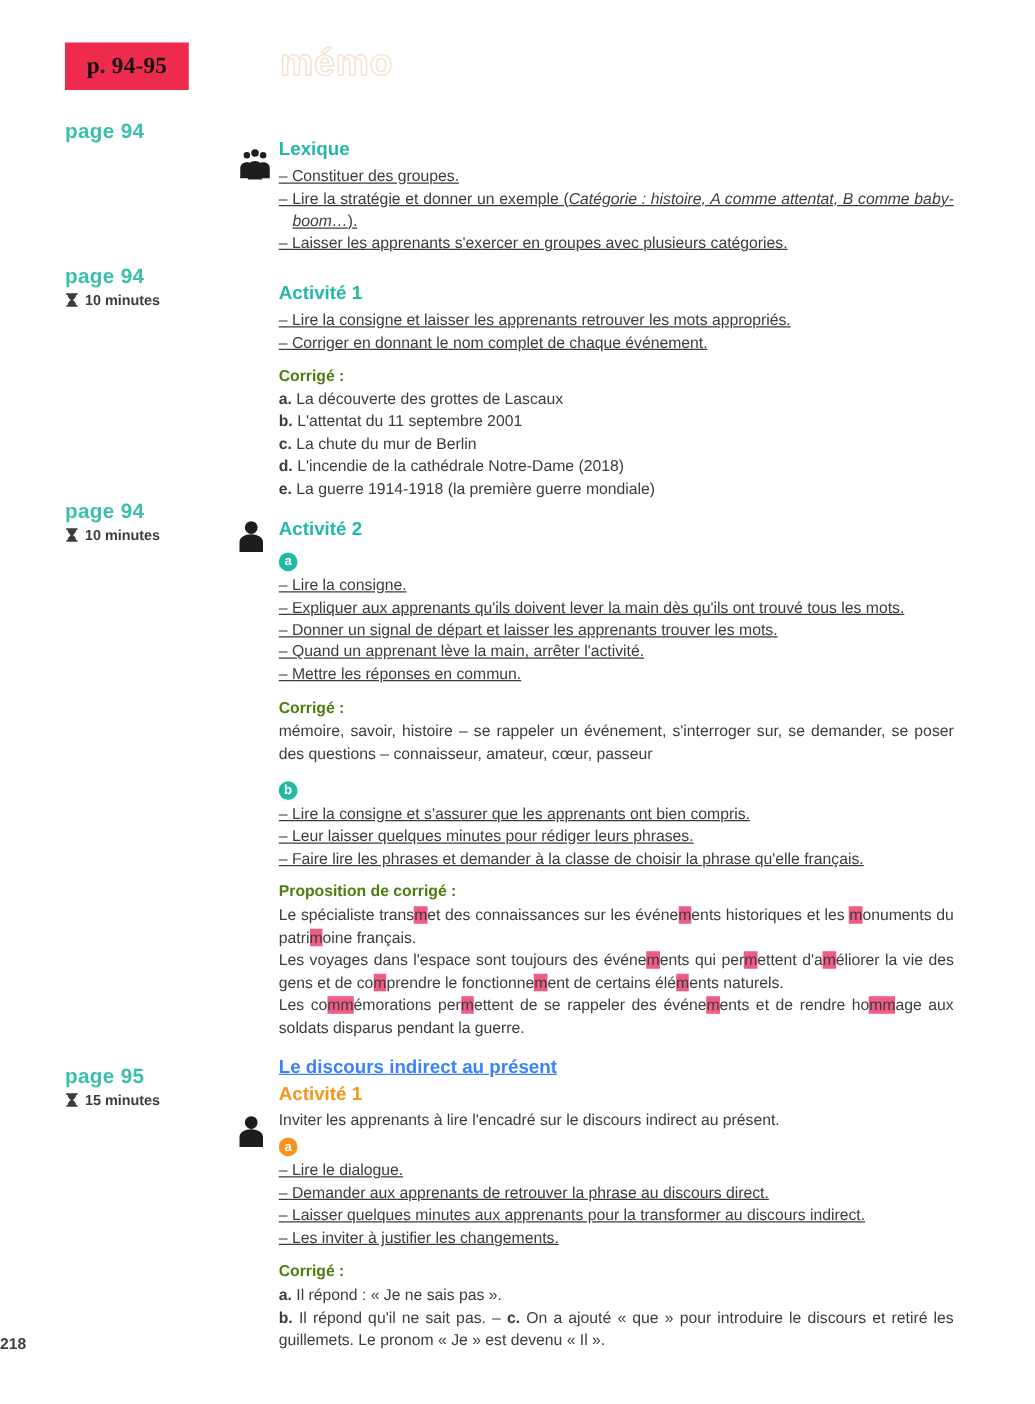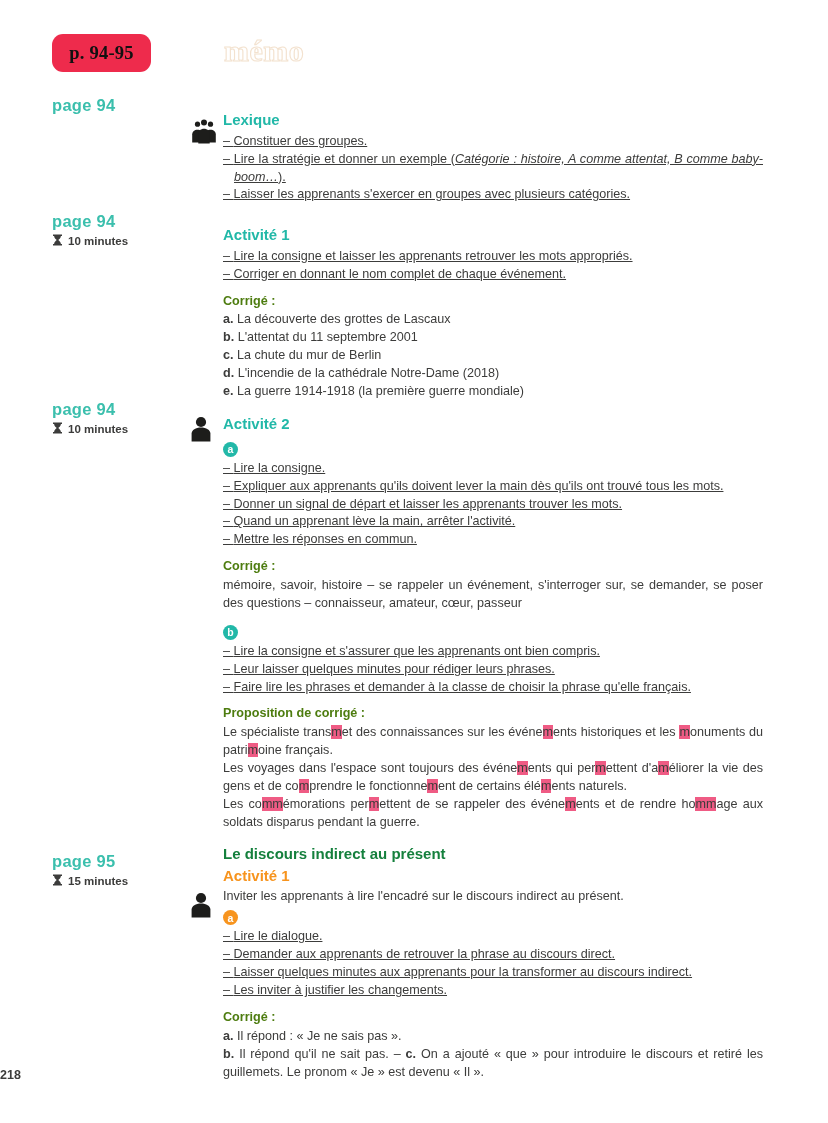--- a/index.html
+++ b/index.html
@@ -30,34 +30,33 @@
   .page-range-box {
     position: absolute;
     left: 0;
     top: 0;
     width: 99px;
     height: 38px;
     background: #ee2b4c;
     display: flex;
     align-items: center;
     justify-content: center;
-    border-radius: 11px;
   }
   .page-range-box span {
     font-family: "Liberation Serif", serif;
     font-weight: bold;
     font-size: 18.5px;
     color: #111111;
     letter-spacing: 0.2px;
   }
   .memo-word {
     position: absolute;
     left: 172px;
     top: 0px;
-    font-family: Liberation Serif, serif;
+    font-family: Liberation Sans, sans-serif;
     font-weight: bold;
     font-size: 30px;
     letter-spacing: 0.5px;
     color: transparent;
     -webkit-text-stroke: 1.1px #f3e2cf;
     text-shadow: 0 0 0 transparent;
   }
 
   
   .margin-block {
@@ -103,21 +102,21 @@
     width: 540px;
   }
 
   h2.section-title {
     margin: 16px 0 3px 0;
     font-size: 15px;
     font-weight: bold;
     line-height: 1.25;
   }
   h2.teal { color: #22b8a8; }
-  h2.orange { color: #15803d; }
+  h2.orange { color: #3b82f6; text-decoration: underline; }
 
   h3.sub-title {
     margin: 0 0 2px 0;
     font-size: 15px;
     font-weight: bold;
     line-height: 1.25;
   }
   h3.orange { color: #f7941e; }
 
   p.line {

